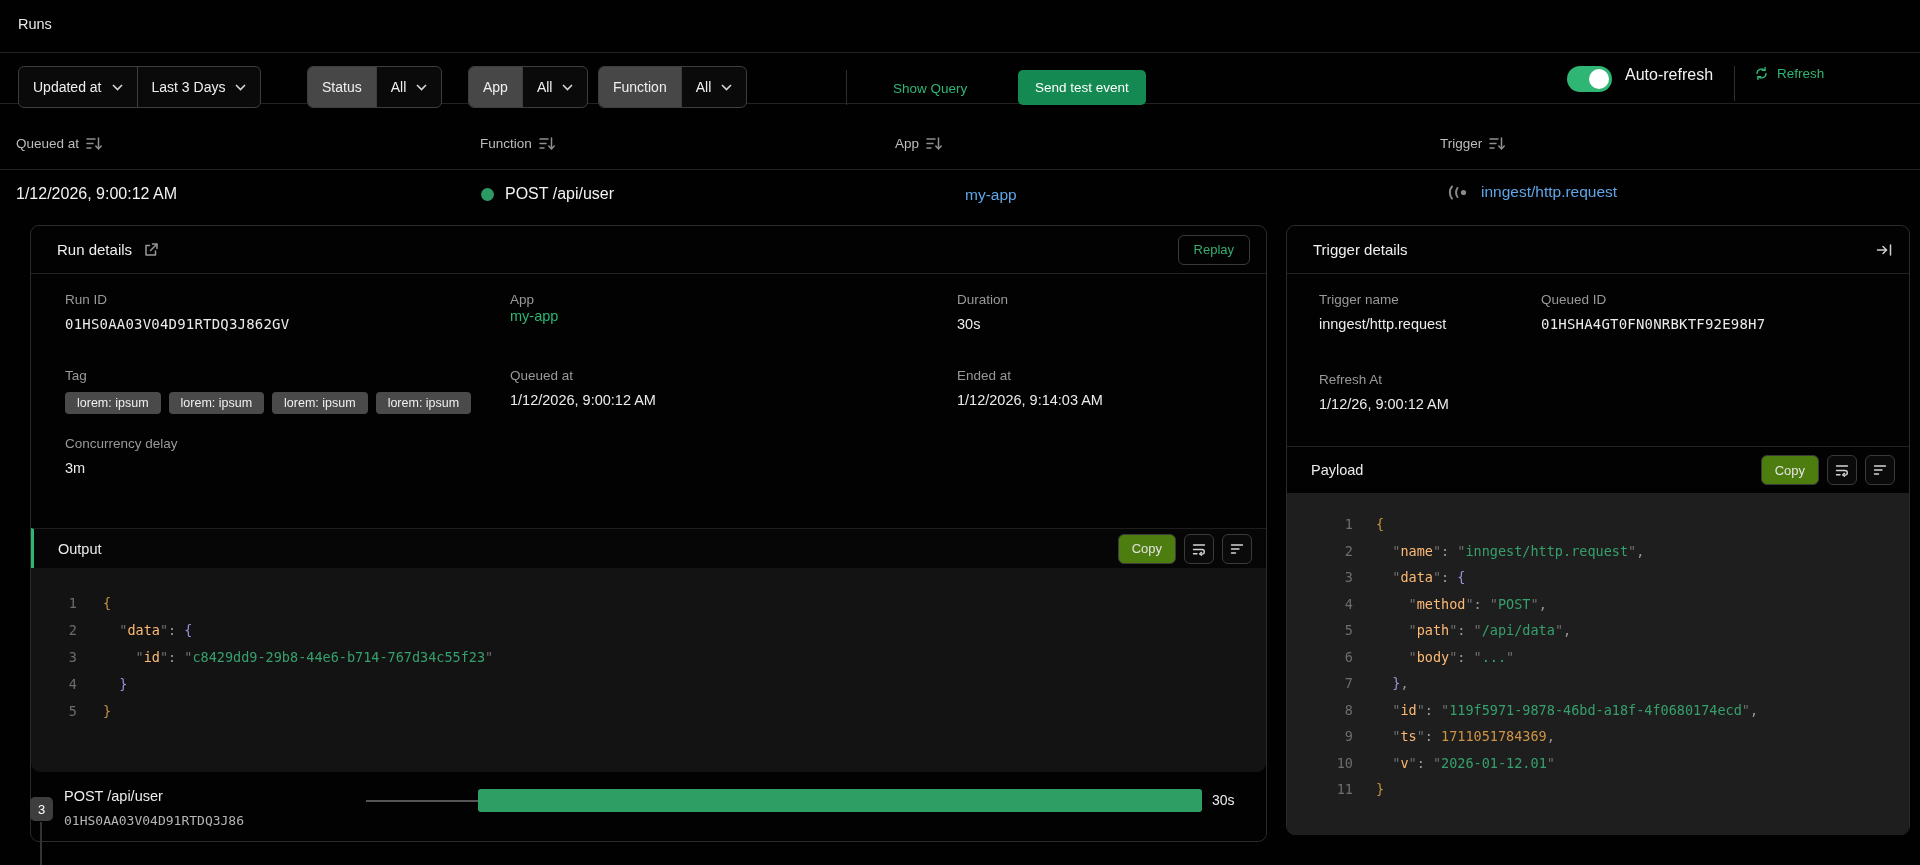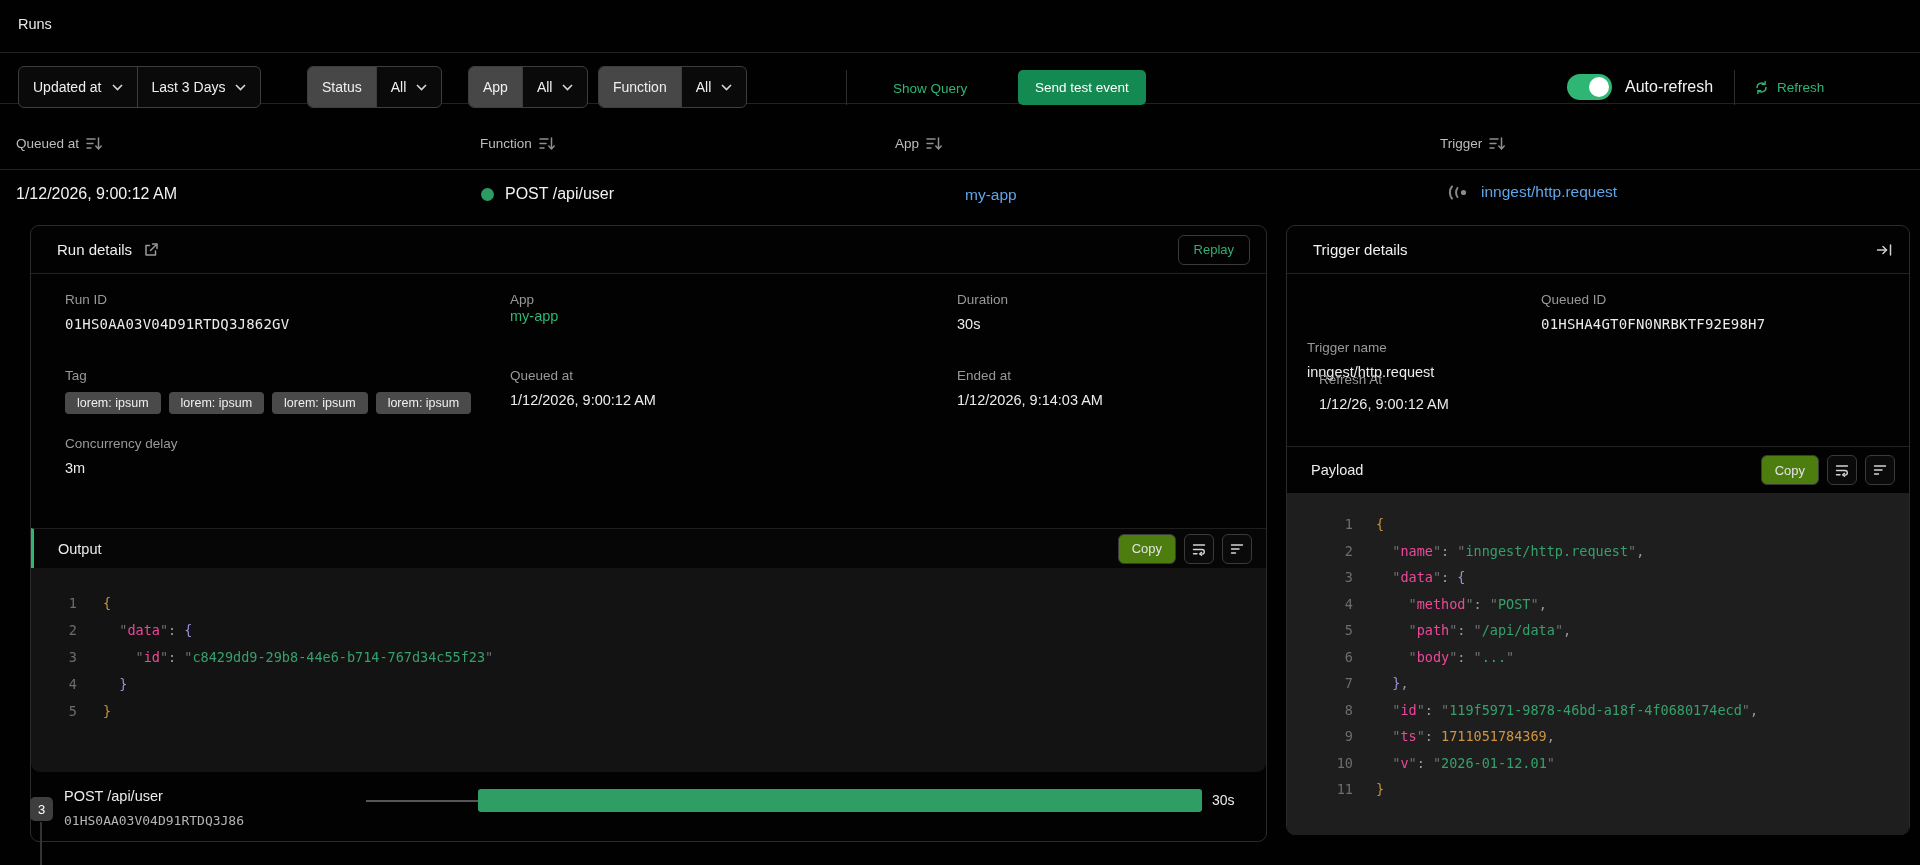--- a/index.html
+++ b/index.html
@@ -21,21 +21,21 @@
   .fseg.solid { background:#474747; border-left:none; }
   .g1 { left:18px; } .g2 { left:307px; } .g3 { left:468px; } .g4 { left:598px; }
   .chev { width:11px; height:7px; flex:none; }
   .vdiv { position:absolute; top:16px; width:1px; height:35px; background:#2e2e2e; }
   .vdiv1 { left:846px; }
   .link-green { color:#2fb574; font-size:13.5px; text-decoration:none; cursor:pointer; }
   .show-query { position:absolute; left:893px; top:27px; }
   .send-btn { position:absolute; left:1018px; top:16px; height:35px; padding:0 17px;
     background:#148a52; border:none; border-radius:5px; color:#fff; font-size:13.5px; cursor:pointer;
     font-family:"Liberation Sans", sans-serif; }
-  .right-cluster { position:absolute; left:1567px; top:12px; height:42px; display:flex; align-items:center; }
+  .right-cluster { position:absolute; left:1567px; top:12px; height:42px; display:flex; align-items:flex-start; }
   .toggle { width:45px; height:26px; border-radius:13px; background:#2fb574; position:relative; cursor:pointer; flex:none; }
   .toggle .knob { position:absolute; right:3px; top:3px; width:20px; height:20px; border-radius:50%; background:#fff; }
   .ar-label { margin-left:13px; font-size:16px; color:#f2f2f2; }
   .vdiv2 { width:1px; height:35px; background:#2e2e2e; margin:0 19px 0 21px; }
   .refresh-link { display:flex; align-items:center; gap:8px; }
 
   
   .thead { position:absolute; left:0; top:121px; width:1920px; height:49px; border-bottom:1px solid #222; }
   .th { position:absolute; top:15px; display:flex; align-items:center; gap:7px;
     color:#bdbdbd; font-size:13.5px; cursor:pointer; }
@@ -68,21 +68,21 @@
   .fb .lab { font-size:13.5px; color:#999; }
   .fb .val { margin-top:9px; font-size:14.5px; color:#ececec; }
   .fb .val.mono { font-size:14px; letter-spacing:.2px; }
   .val-green { color:#2fb574 !important; cursor:pointer; }
   .fb-runid { left:34px; top:66px; } .fb-app { left:479px; top:66px; } .fb-duration { left:926px; top:66px; }
   .fb-tag { left:34px; top:142px; } .fb-queued { left:479px; top:142px; } .fb-ended { left:926px; top:142px; }
   .fb-delay { left:34px; top:210px; }
   .badges { display:flex; gap:8px; margin-top:9px; }
   .badge { background:#4a4a4a; border-radius:4px; padding:4px 12px; font-size:12.5px; color:#f0f0f0; }
 
-  .fb-tname { left:20px; top:66px;margin-top:48px; } .fb-eventid { left:254px; top:66px; } .fb-received { left:32px; top:146px; }
+  .fb-tname { left:32px; top:66px; } .fb-eventid { left:254px; top:66px; } .fb-received { left:32px; top:146px; }
 
   
   .section-head { position:absolute; left:0; width:100%; display:flex; align-items:center;
     padding:0 14px 0 24px; }
   .output-head { top:302px; height:40px; background:#060606; border-top:1px solid #1e1e1e;
     border-left:3px solid #2fb574; }
   .payload-head { top:220px; height:47px; border-top:1px solid #222; }
   .section-title { font-size:14.5px; color:#ececec; }
   .btn-row { margin-left:auto; display:flex; gap:8px; align-items:center; }
   .mini-btn { height:30px; padding:0 13px; background:#4d7c0f; border:1px solid #3a3a3a;
@@ -95,21 +95,21 @@
     font-size:13.5px; border-radius:0 0 9px 9px; overflow:hidden; }
   .output-code { top:342px; height:204px; background:#131313; padding-top:22px; line-height:27px; }
   .payload-code { top:267px; height:342px; background:#1e1e1e; padding-top:18px; line-height:26.5px; }
   .cl { display:flex; }
   .gut { flex:none; text-align:right; color:#6d6d6d; }
   .output-code .gut { width:46px; }
   .payload-code .gut { width:66px; }
   .cc { white-space:pre; }
   .output-code .cc { padding-left:26px; }
   .payload-code .cc { padding-left:23px; }
-  .tk-b0 { color:#c49244; } .tk-b1 { color:#9c8fd8; } .tk-k { color:#ec4899;text-align:center; }
+  .tk-b0 { color:#c49244; } .tk-b1 { color:#9c8fd8; } .tk-k { color:#fdba74;text-align:center; }
   .tk-s { color:#36a06c; } .tk-q { color:#6f6f6f; } .tk-p { color:#9a9a9a; }
   .tk-n { color:#cf9342; } .tk-ws { color:#9a9a9a; }
 
   
   .step-badge { position:absolute; left:30px; top:797px; width:23px; height:24px; background:#3e3e3e;
     border-radius:5px; color:#fff; font-size:13px; display:flex; align-items:center; justify-content:center; }
   .step-vline { position:absolute; left:40px; top:822px; width:2px; height:43px; background:#333; }
   .step-name { position:absolute; left:64px; top:788px; font-size:14.5px; color:#ececec; }
   .step-id { position:absolute; left:64px; top:813px; font-size:13px; color:#b5b5b5; }
   .step-connector { position:absolute; left:366px; top:800px; width:112px; height:2px; background:#555; }

